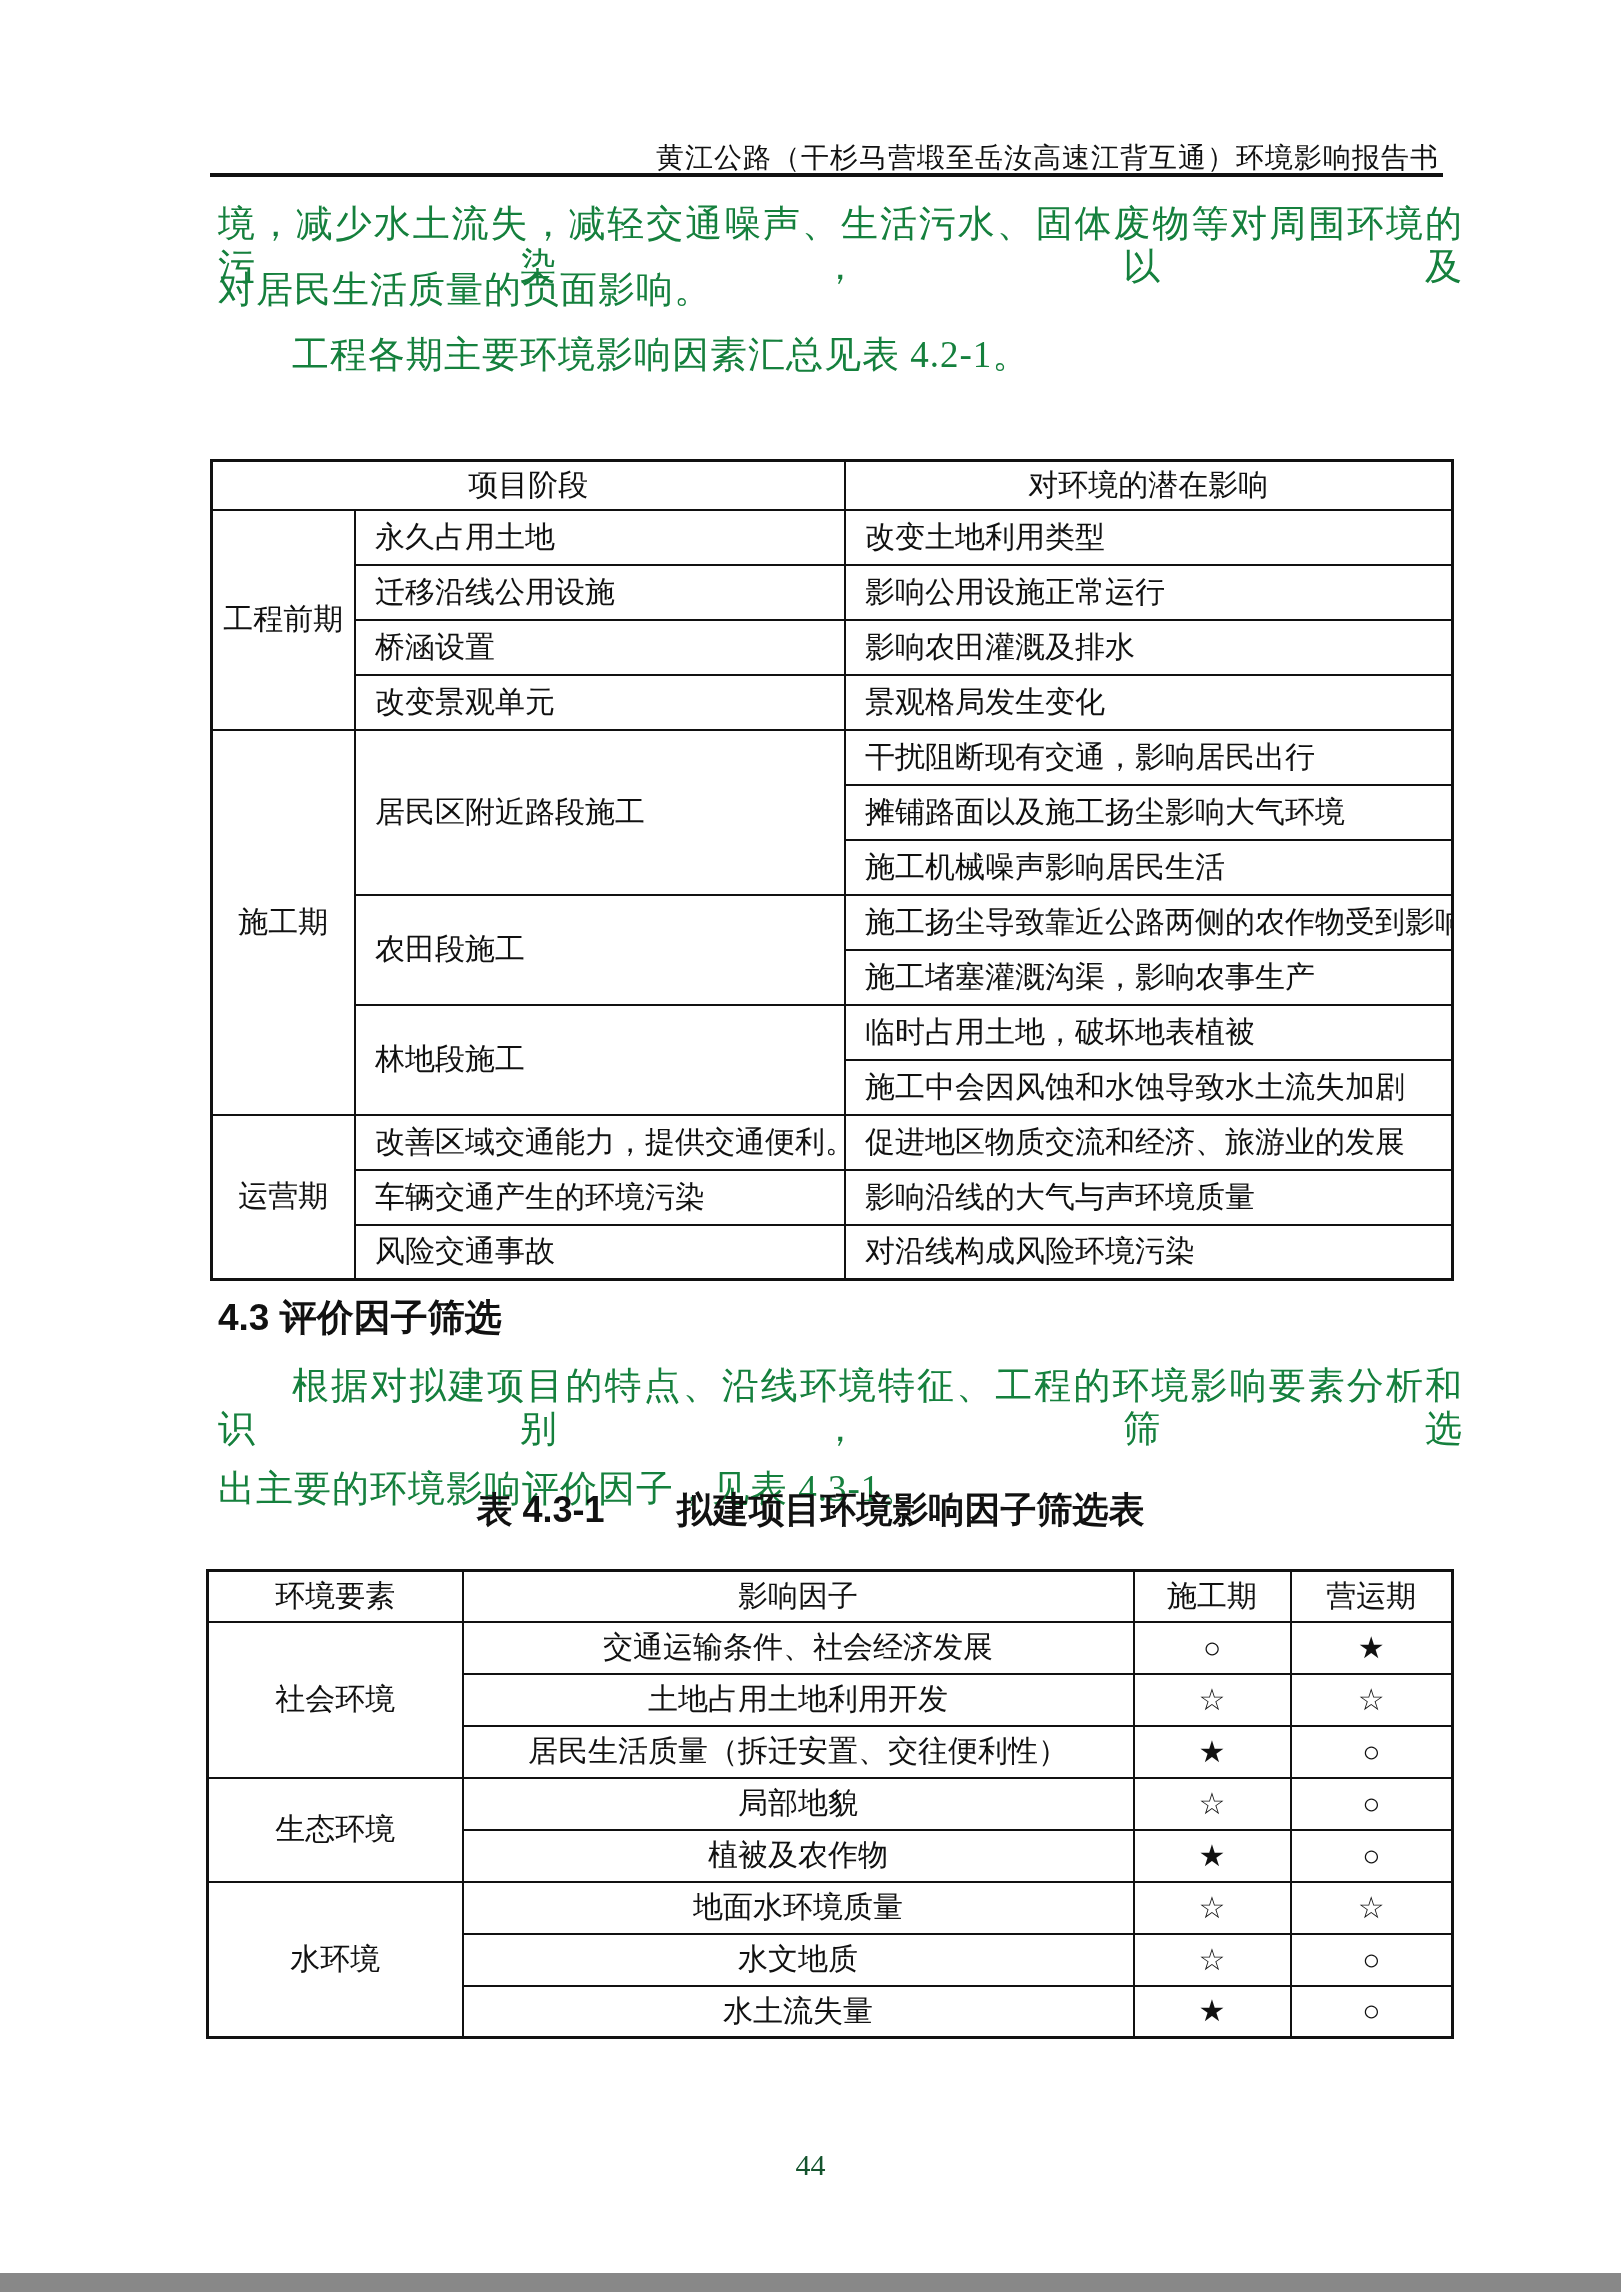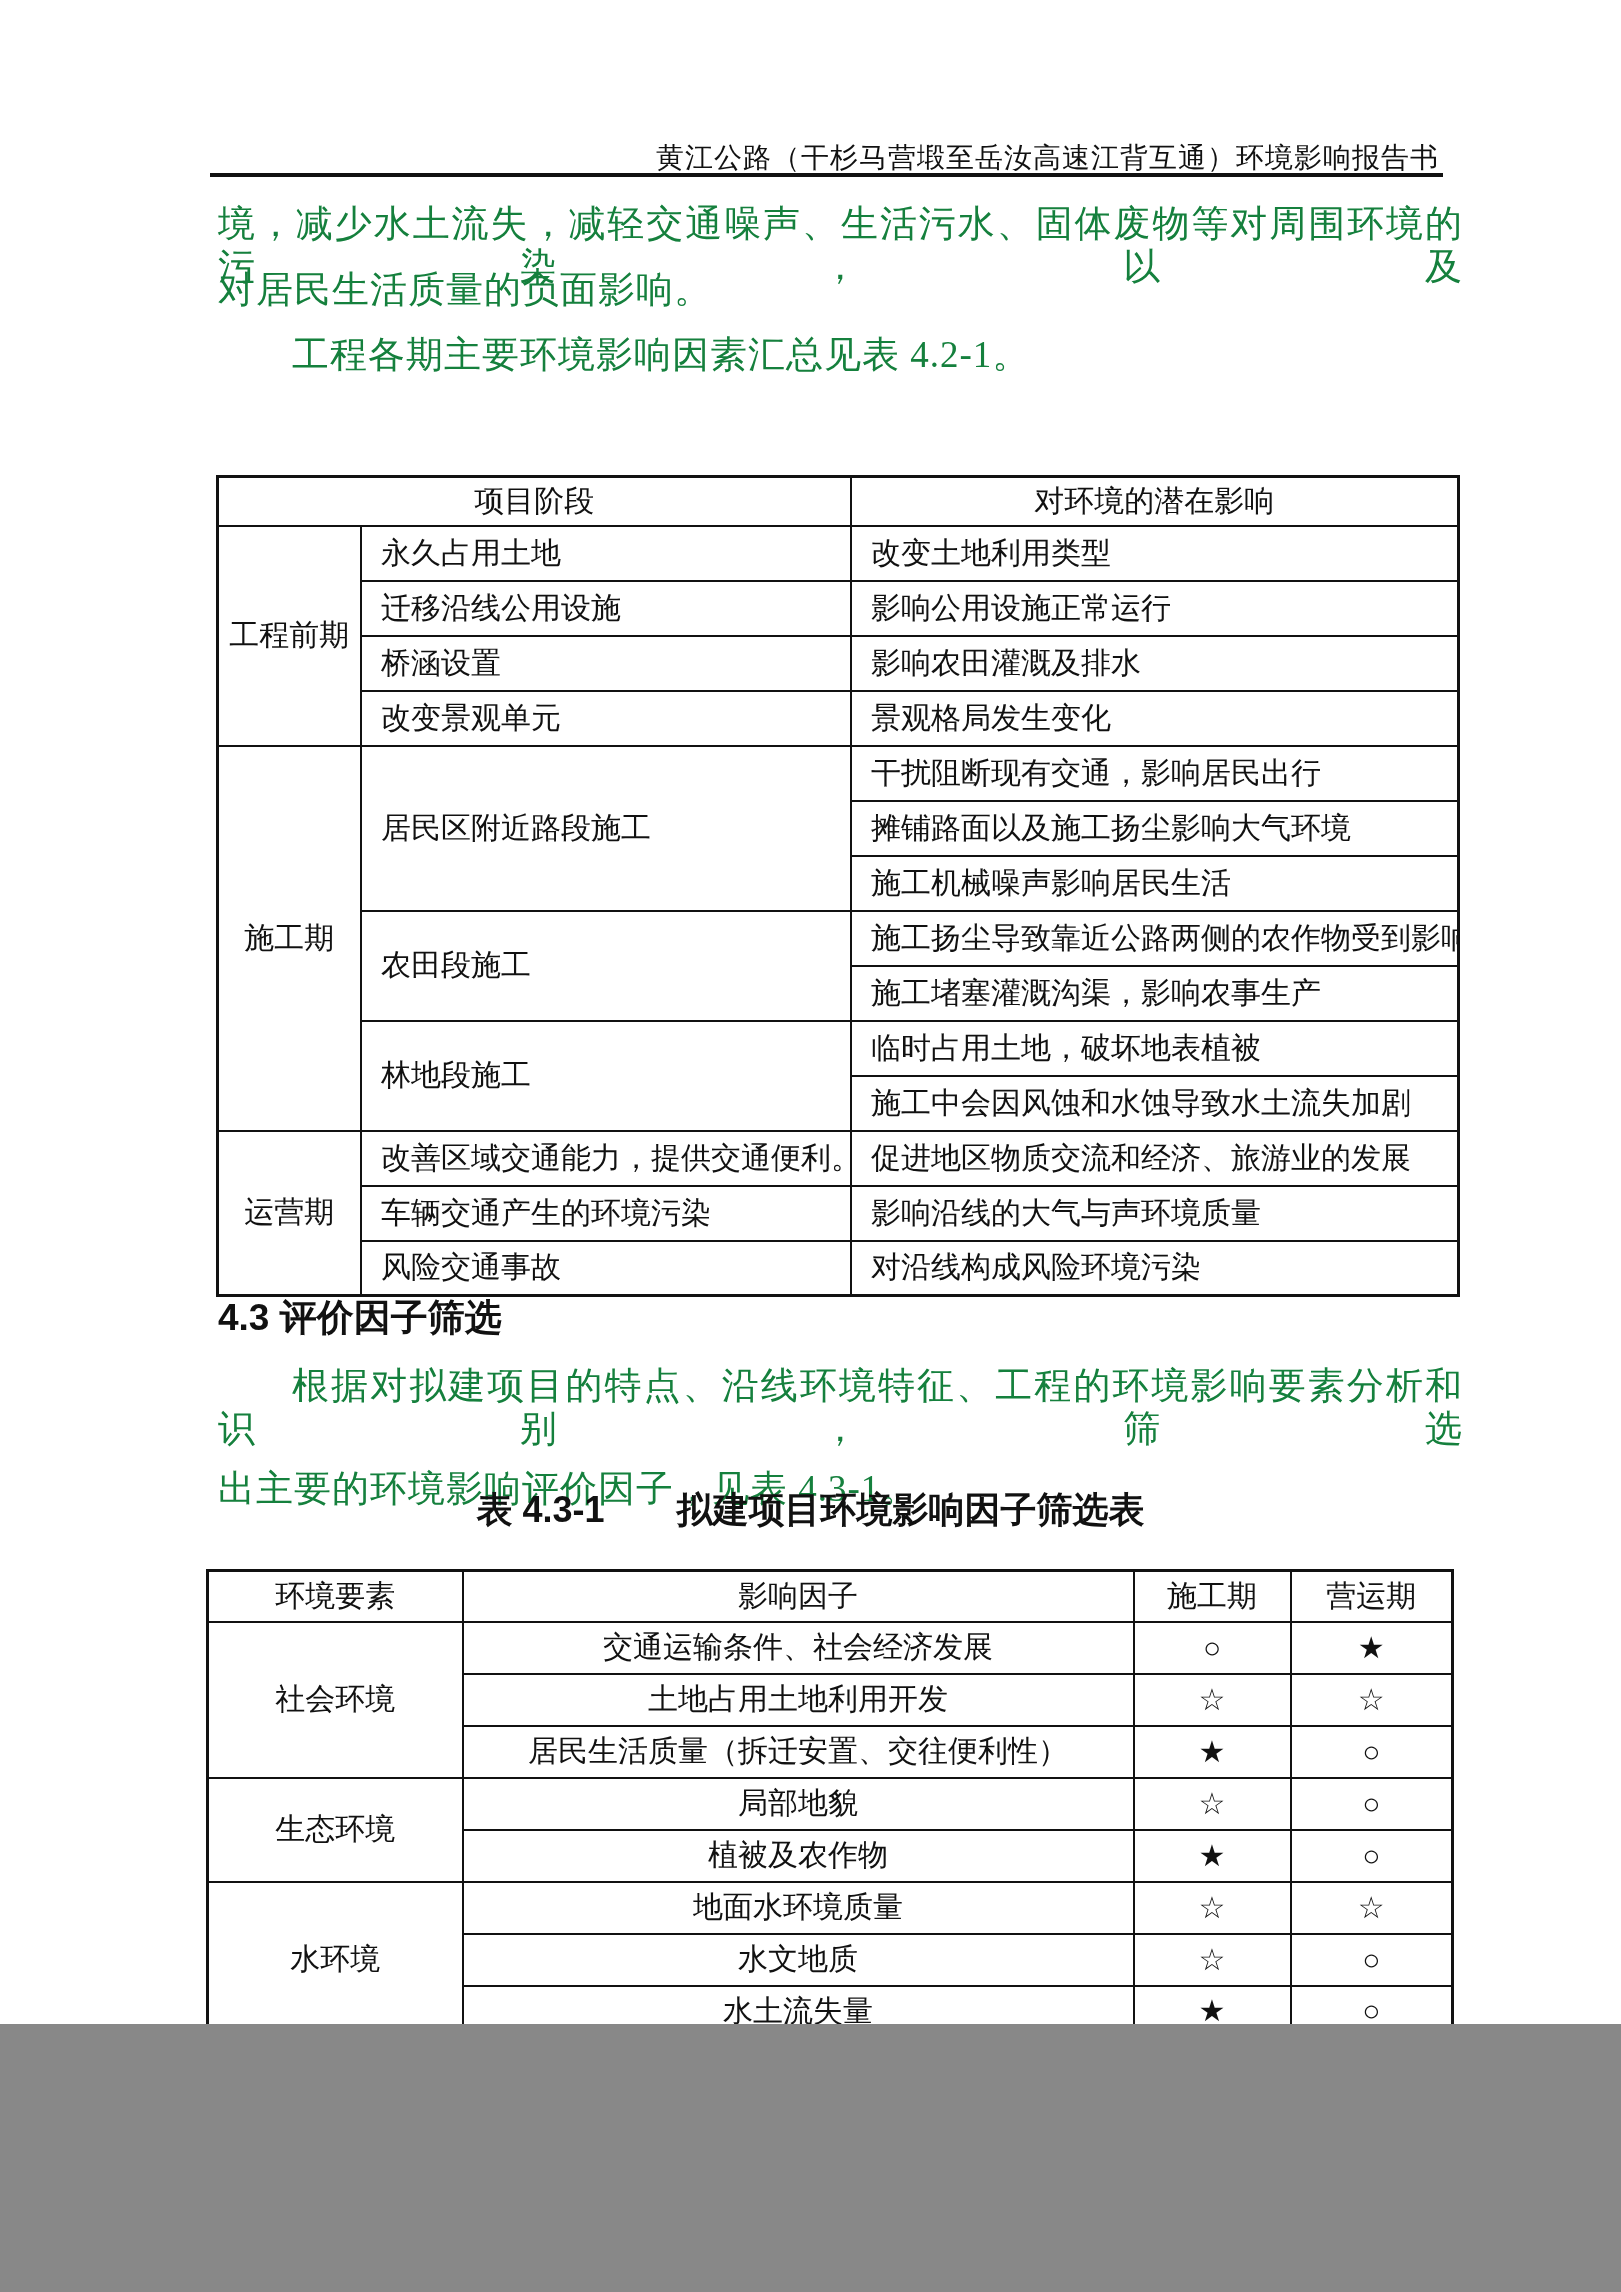--- a/index.html
+++ b/index.html
@@ -1,18 +1,18 @@
 <!DOCTYPE html>
 <html><head>
 <meta charset="utf-8">
 <style>
   html,body{margin:0;padding:0;background:#888;}
   .page{
     position:relative;
-    width:1621px;height:2024px;
+    width:1621px;height:2273px;
     background:#ffffff;
     color:#111;
     font-family:"Liberation Serif","DejaVu Serif",serif;
     overflow:hidden;
   }
   
   .header-title{
     position:absolute;top:141px;right:182px;
     font-size:28px;line-height:33px;color:#111;
     letter-spacing:1px;white-space:nowrap;
@@ -60,21 +60,21 @@
     table-layout:fixed;
     background:#fff;
   }
   table.doc td{
     border:2.9px solid #111;
     font-size:30px;color:#111;
     vertical-align:middle;
     overflow:hidden;white-space:nowrap;
     padding:0;
   }
-  table.t1{top:459px;left:216px;width:1241px;border:3.9px solid #111;margin-top:16px;}
+  table.t1{top:459px;left:210px;width:1241px;border:3.9px solid #111;}
   table.t1 tr{height:55px;}
   table.t1 tr.hdr{height:49px;}
   table.t1 td.center{text-align:center;}
   table.t1 td.lft{text-align:left;padding-left:19.6px;}
   table.t2{top:1541px;left:206px;width:1245px;border:3.9px solid #111;margin-top:28px;}
   table.t2 tr{height:52px;}
   table.t2 tr.hdr{height:51px;}
   table.t2 td{text-align:center;}
   .sym{font-size:37px;line-height:1;}
   

